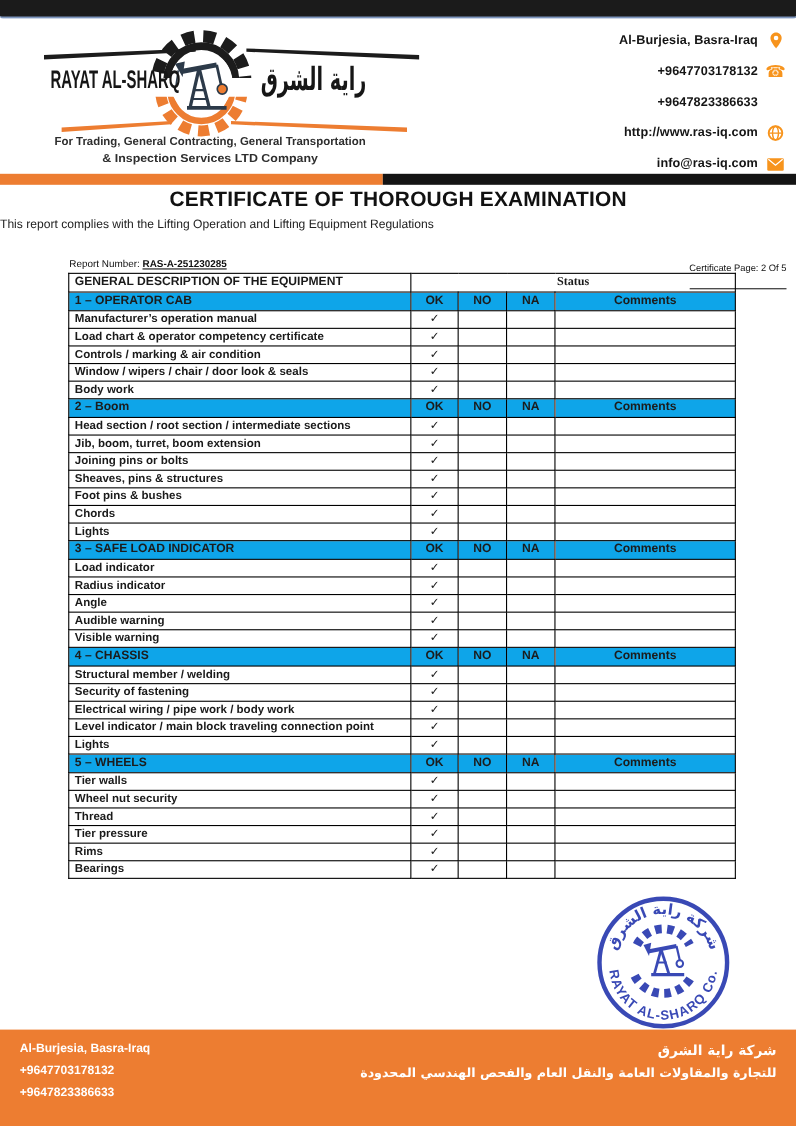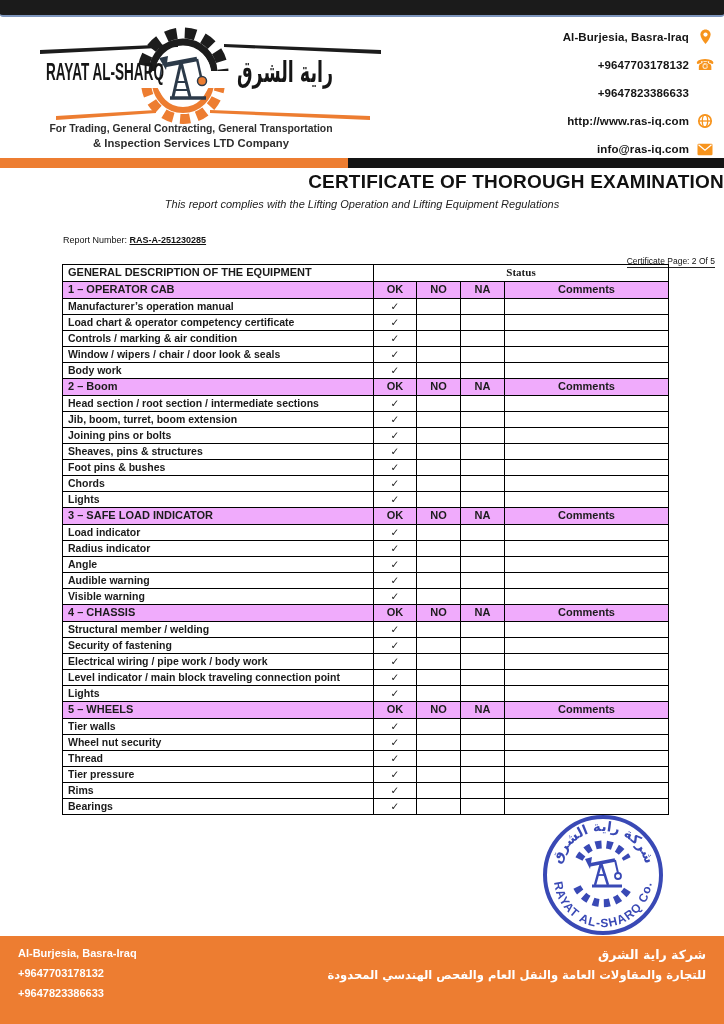--- a/index.html
+++ b/index.html
@@ -18,40 +18,40 @@
   .contact-text{font-size:11.5px;font-weight:bold;color:#151515;letter-spacing:.1px;}
   .contact-icon{width:18px;height:16px;display:flex;align-items:center;justify-content:center;}
   .phone-glyph{font-family:"DejaVu Sans",sans-serif;color:#F7941D;font-size:15px;line-height:1;}
 
   
   .divider{position:absolute;top:158px;left:0;right:0;height:10px;display:flex;}
   .divider .orange{width:48%;background:#ED7D31;}
   .divider .black{width:52%;background:#141414;}
 
   
-  .cert-title{position:absolute;top:171px;left:0;right:0;text-align:right;
+  .cert-title{position:absolute;top:171px;left:0;right:0;text-align:center;
               font-size:19px;font-weight:bold;color:#111;letter-spacing:.2px;}
-  .cert-subtitle{position:absolute;top:198px;left:0;right:0;text-align:center;
-                 font-size:11px;color:#222;font-style:italic;}
+  .cert-subtitle{position:absolute;top:198px;left:0;right:0;text-align:left;
+                 font-size:11px;color:#222;}
 
   
   .report-no{position:absolute;top:235px;left:63px;font-size:9px;color:#111;}
   .report-no b{font-weight:bold;text-decoration:underline;}
   .cert-page{position:absolute;top:238px;right:9px;font-size:8.5px;color:#111;
-             border-bottom:1px solid #222;padding-bottom:1px;margin-top:18px;}
-
-  
-  .tablewrap{position:absolute;top:264px;left:62px;}
+             border-bottom:1px solid #222;padding-bottom:14px;}
+
+  
+  .tablewrap{position:absolute;top:248px;left:62px;}
   table.eq{border-collapse:collapse;table-layout:fixed;width:606px;}
   table.eq td{border:1px solid #000;font-size:10.5px;font-weight:bold;color:#1a1a1a;
               padding:0 5px;height:15px;line-height:1.2;overflow:hidden;}
   td.c{text-align:center;padding:0 2px;}
   tr.head-row td{height:16px;font-size:11px;}
   td.status-h{text-align:center;font-family:Liberation Serif, serif;}
-  tr.sec td{background:#f0abfc;height:16px;font-size:11px;color:#1c1c1c;}
+  tr.sec td{background:#0ea5e9;height:16px;font-size:11px;color:#1c1c1c;}
   td.chk{font-weight:normal;color:#3a3a3a;font-size:11px;font-family:"DejaVu Sans",sans-serif;}
 
   
   .stamp{position:absolute;left:527px;top:799px;width:152px;height:152px;opacity:.93;z-index:3;}
 
   
   .footer{position:absolute;left:0;right:0;top:936px;bottom:0;background:#ED7D31;color:#fff;}
   .footer-left{position:absolute;left:18px;top:7px;}
   .footer-left div{font-size:11px;font-weight:bold;line-height:20px;}
   .footer-right{position:absolute;right:18px;top:9px;text-align:right;direction:rtl;}

